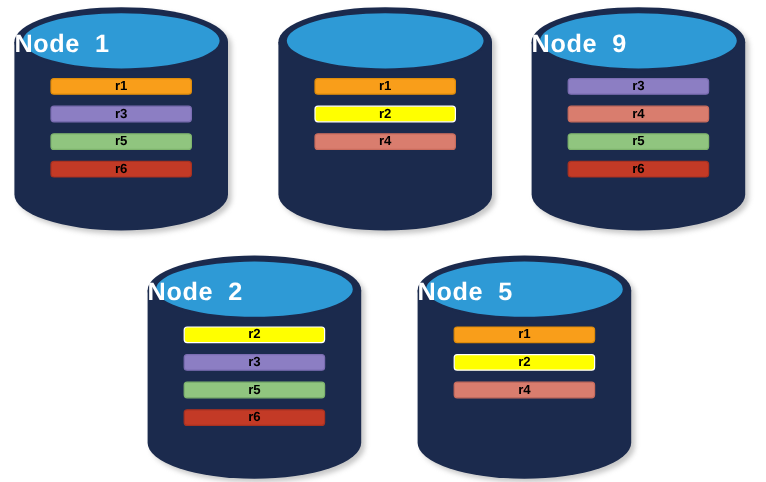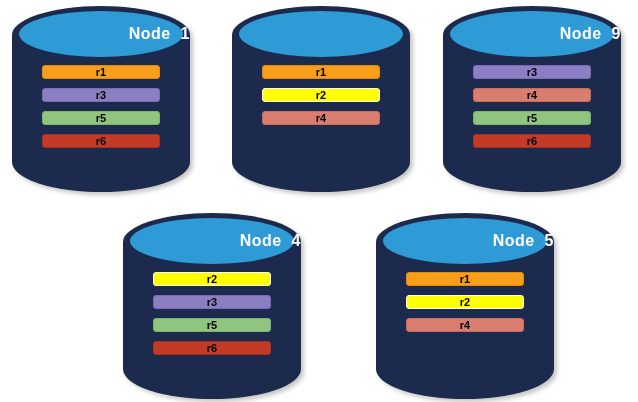--- a/index.html
+++ b/index.html
@@ -14,21 +14,21 @@
   .node {
     position: absolute;
     width: 178px;
     height: 186px;
     filter: drop-shadow(3px 3px 2px rgba(130,130,130,0.45));
   }
   .n1 { left: 12px;  top: 6px; }
   .n2 { left: 232px; top: 6px; }
   .n3 { left: 443px; top: 6px; }
   .n4 { left: 123px; top: 213px; }
-  .n5 { left: 348px; top: 213px; margin-left: 28px; }
+  .n5 { left: 348px; top: 213px; }
   .rim {
     position: absolute;
     top: 0; left: 0;
     width: 100%; height: 58px;
     border-radius: 50%;
   }
   .bodyshape {
     position: absolute;
     top: 29px; left: 0; bottom: 0;
     width: 100%;
@@ -39,22 +39,22 @@
     top: 3px; left: 5px; right: 5px;
     height: 50px;
     border-radius: 50%;
     border: 2px solid;
     box-sizing: border-box;
   }
   .title {
     position: absolute;
     top: 19px; left: 0;
     width: 100%;
-    text-align: right;
-    font-size: 16px;
+    text-align: left;
+    font-size: 21px;
     font-weight: bold;
     letter-spacing: 0.5px;
     white-space: pre;
   }
   .bars {
     position: absolute;
     top: 59px; left: 30px; right: 30px;
   }
   .bar {
     height: 14px;
@@ -133,21 +133,21 @@
       <div class="bar" style="background-color: rgb(195, 58, 38); border-color: rgb(169, 49, 32);">
         <span class="bar-label" style="color: rgb(0, 0, 0);">r6</span>
       </div>
     </div>
   </div>
 
   <div class="node n4">
     <div class="rim" style="background-color: rgb(27, 42, 77);"></div>
     <div class="bodyshape" style="background-color: rgb(27, 42, 77);"></div>
     <div class="lid" style="background-color: rgb(46, 154, 214); border-color: rgb(27, 42, 77);"></div>
-    <div class="title" style="color: rgb(255, 255, 255);">Node  4</div>
+    <div class="title" style="color: rgb(255, 255, 255);">Node  2</div>
     <div class="bars">
       <div class="bar" style="background-color: rgb(255, 255, 0); border-color: rgb(255, 255, 255);">
         <span class="bar-label" style="color: rgb(0, 0, 0);">r2</span>
       </div>
       <div class="bar" style="background-color: rgb(140, 126, 195); border-color: rgb(123, 109, 178);">
         <span class="bar-label" style="color: rgb(0, 0, 0);">r3</span>
       </div>
       <div class="bar" style="background-color: rgb(144, 197, 127); border-color: rgb(126, 180, 109);">
         <span class="bar-label" style="color: rgb(0, 0, 0);">r5</span>
       </div>

